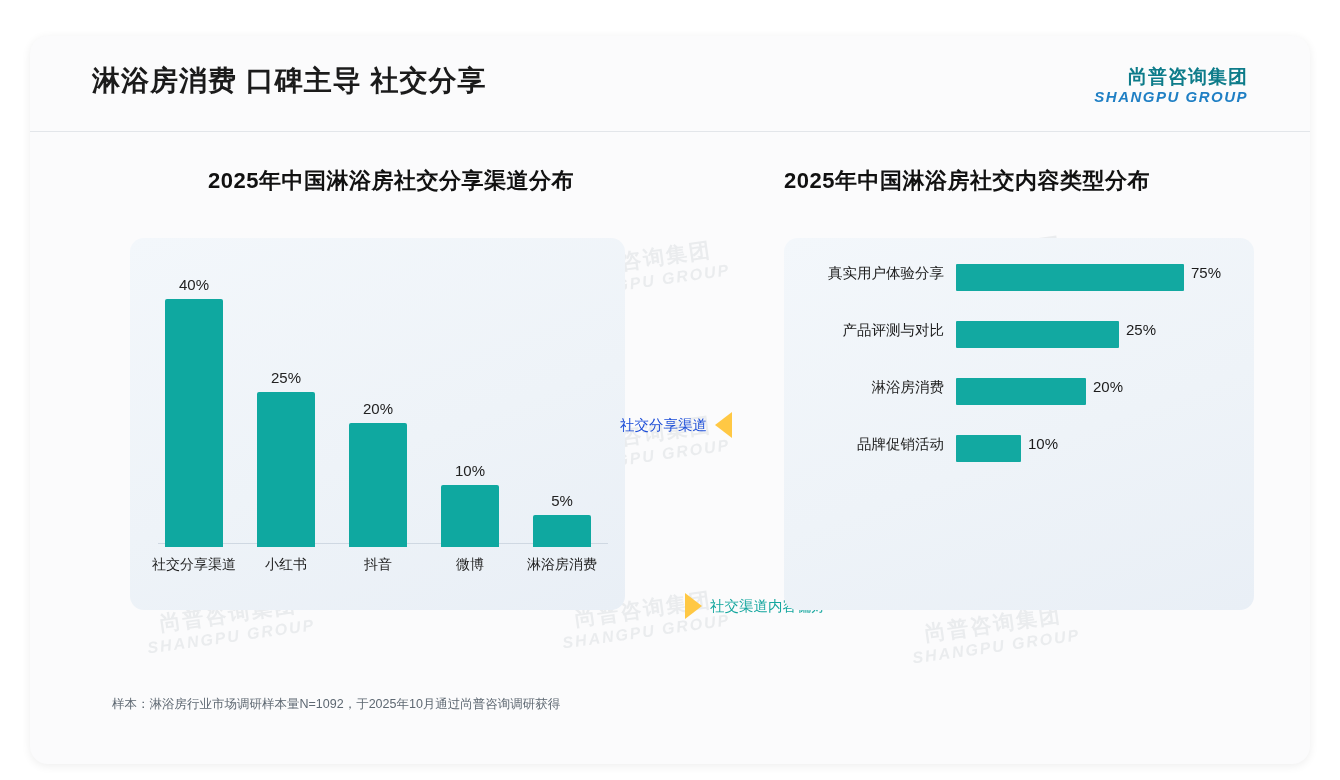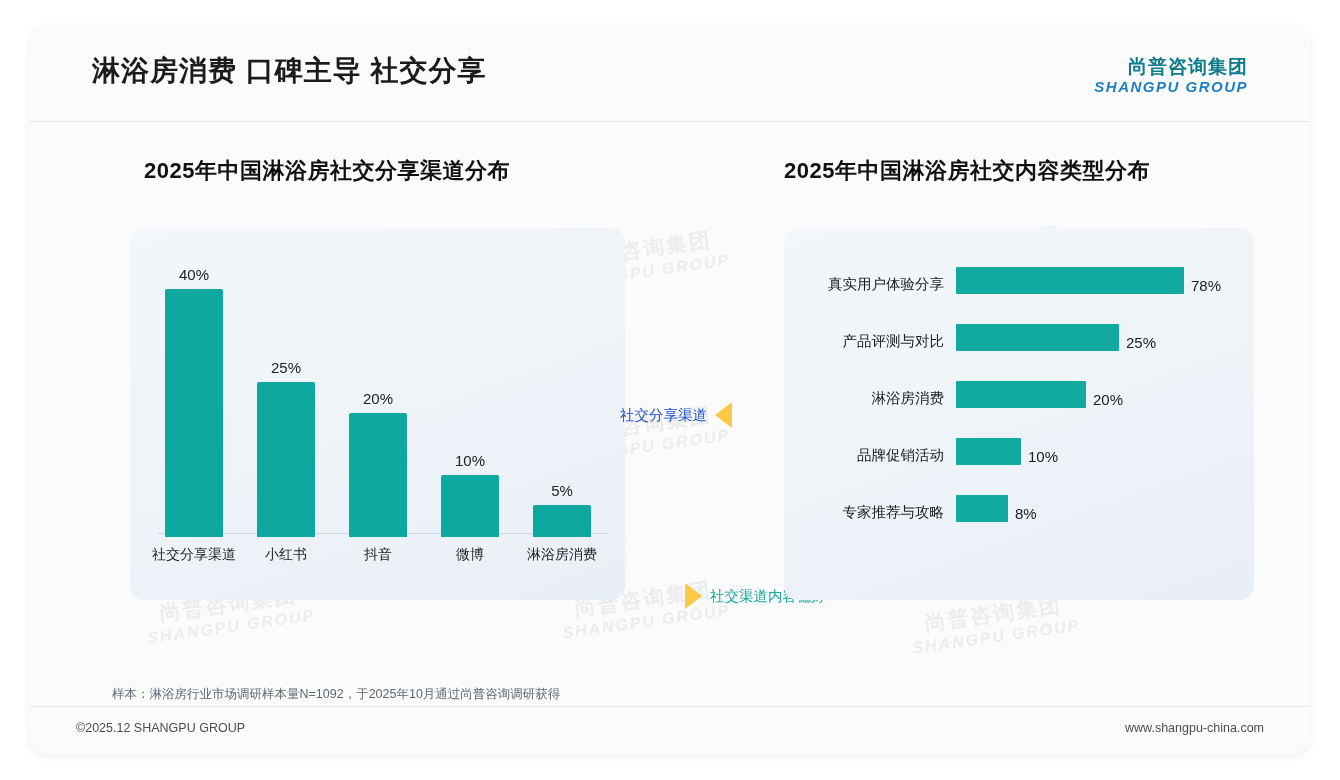--- a/index.html
+++ b/index.html
@@ -11,21 +11,21 @@
   #slide {
     position: relative;
     width: 1340px;
     height: 780px;
     background: #ffffff;
     overflow: hidden;
   }
   .card {
     position: absolute;
     left: 30px;
-    top: 26px;
+    top: 36px;
     width: 1280px;
     height: 728px;
     background: #fbfbfc;
     border-radius: 18px;
     box-shadow: 0 2px 10px rgba(0,0,0,0.07);
     overflow: hidden;
   }
 
   
   .header {
@@ -75,21 +75,21 @@
   .panel-left  { left: 78px;  width: 530px; }
   .panel-right { left: 740px; width: 540px; }
 
   .panel-title {
     font-size: 22px;
     font-weight: bold;
     color: #111;
     letter-spacing: 0.5px;
     white-space: nowrap;
   }
-  .panel-left .panel-title  { margin-left: 36px; }
+  .panel-left .panel-title  { margin-left: 36px; text-align: center; }
   .panel-right .panel-title { margin-left: 14px; }
 
   .chart-box {
     margin-top: 42px;
     background: linear-gradient(160deg, #f3f7fb 0%, #eef3f8 55%, #e9eff6 100%);
     border-radius: 14px;
     position: relative;
   }
   .chart-box-left  { height: 372px; width: 495px; margin-left: 22px;}
   .chart-box-right { height: 372px; width: 470px; margin-left: 14px;}
@@ -136,21 +136,21 @@
   
   .bar-chart {
     position: absolute;
     left: 10px;
     top: 26px;
     right: 10px;
     bottom: 20px;
   }
   .bar-row {
     display: flex;
-    align-items: flex-end;
+    align-items: flex-start;
     height: 40px;
     margin-bottom: 17px;
   }
   .bar-label {
     width: 150px;
     text-align: right;
     padding-right: 12px;
     font-size: 14.5px;
     color: #1c1c1c;
     white-space: nowrap;
@@ -347,53 +347,44 @@
     </div>
 
     <div class="panel panel-right">
       <div class="panel-title">2025年中国淋浴房社交内容类型分布</div>
       <div class="chart-box chart-box-right">
         <div class="bar-chart">
 
           <div class="bar-row">
             <div class="bar-label">真实用户体验分享</div>
             <div class="bar-fill" style="width:228px;"></div>
-            <div class="bar-val">78%</div>
+            <div class="bar-val">75%</div>
           </div>
 
           <div class="bar-row">
             <div class="bar-label">产品评测与对比</div>
             <div class="bar-fill" style="width:163px;"></div>
             <div class="bar-val">25%</div>
           </div>
 
           <div class="bar-row">
             <div class="bar-label">淋浴房消费</div>
             <div class="bar-fill" style="width:130px;"></div>
             <div class="bar-val">20%</div>
           </div>
 
           <div class="bar-row">
             <div class="bar-label">品牌促销活动</div>
             <div class="bar-fill" style="width:65px;"></div>
             <div class="bar-val">10%</div>
           </div>
 
-          <div class="bar-row">
-            <div class="bar-label">专家推荐与攻略</div>
-            <div class="bar-fill" style="width:52px;"></div>
-            <div class="bar-val">8%</div>
-          </div>
 
 
         </div>
       </div>
     </div>
 
     <div class="note">样本：淋浴房行业市场调研样本量N=1092，于2025年10月通过尚普咨询调研获得</div>
 
-    <div class="footbar">
-      <div class="copyright">©2025.12 SHANGPU GROUP</div>
-      <div class="website">www.shangpu-china.com</div>
-    </div>
 
   </div>
 </div>
 
 </body></html>

